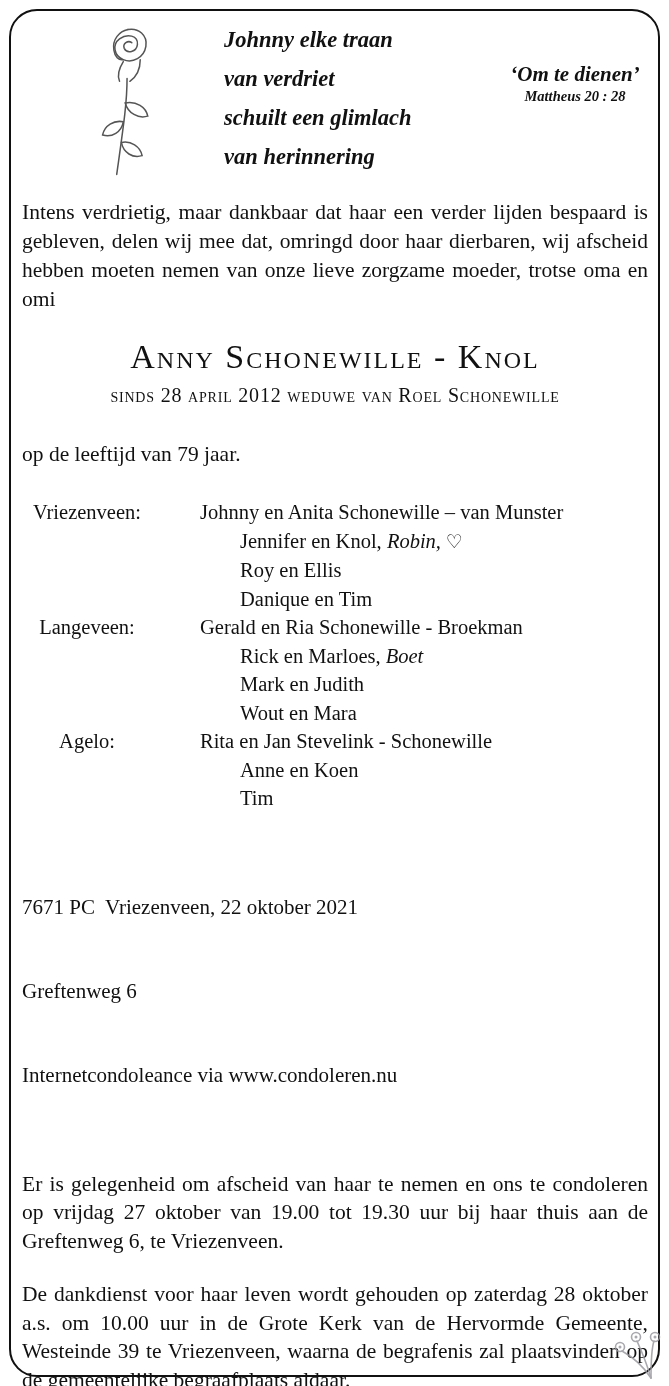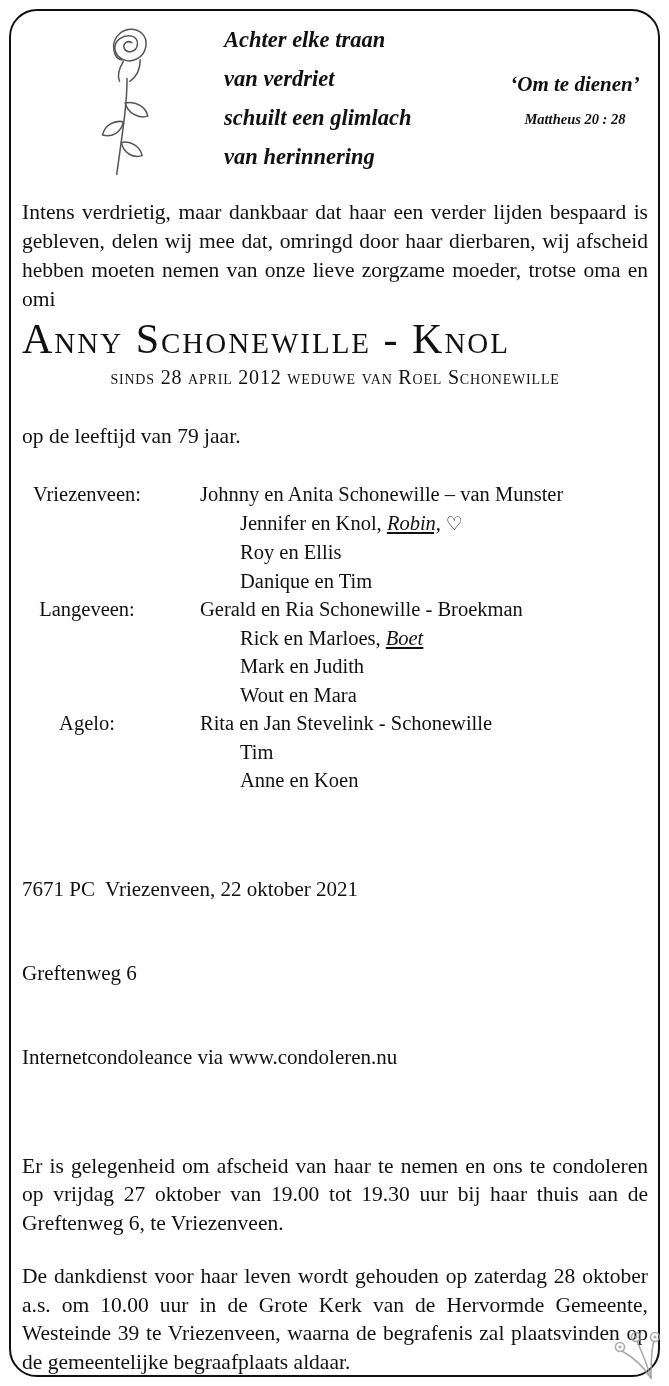--- a/index.html
+++ b/index.html
@@ -26,52 +26,53 @@
   .rose { position:absolute; left:60px; top:2px; width:92px; height:160px; }
   .poem {
     position:absolute; left:202px; top:0;
     font-size:22.5px; font-weight:700; font-style:italic;
     line-height:39px;
   }
   .motto {
     position:absolute; left:462px; top:42px; width:182px;
     text-align:center;
   }
-  .motto-quote { font-size:21px; font-weight:700; font-style:italic;margin-top:10px; }
-  .motto-source { font-size:14.5px; font-weight:700; font-style:italic; margin-top:14px; }
+  .motto-quote { font-size:21px; font-weight:700; font-style:italic; }
+  .motto-source { font-size:14.5px; font-weight:700; font-style:italic; margin-top:1px; }
 
   
   .announce {
     margin-top:6px;
     font-size:21.5px; line-height:29px;
     text-align:justify;
   }
   .name {
-    text-align:left;
+    margin-top:18px;
+    text-align:center;
     font-variant:small-caps;
-    font-size:42px;
+    font-size:34px;
     letter-spacing:2px;
     line-height:50px;
   }
   .widow {
     margin-top:0;
     text-align:center;
     font-variant:small-caps;
     font-size:20px;
     letter-spacing:0.8px;
     line-height:26px;
   }
   .age { margin-top:32px; font-size:21.5px; line-height:28px;font-family:Liberation Serif, serif; }
 
   .family { margin-top:30px; font-size:20.5px; line-height:28.5px; }
   .fam-row { display:flex; }
   .fam-place { flex:0 0 130px; text-align:center; }
   .fam-names { margin-left:48px; }
   .fam-names.indent { margin-left:88px; }
-  .it { font-style:italic;text-decoration:underline; }
+  .it { font-style:italic; }
   .heart { font-size:19px; }
 
   .address { margin-top:24px; font-size:21px; line-height:28px; white-space:pre-wrap; }
 
   .para {
     margin-top:25px;
     font-size:21.5px; line-height:28.5px;
     text-align:justify;
   }
 
@@ -96,21 +97,21 @@
         <path d="M40 42 C35 50 33 56 36 63"></path>
         <path d="M58 40 C58 50 54 58 47 63"></path>
         <path d="M44 60 C44 86 40 112 33 162"></path>
         <path d="M42 86 C54 84 64 90 66 100 C56 103 45 97 42 86 Z"></path>
         <path d="M40 106 C30 104 20 110 18 120 C28 123 38 117 40 106 Z"></path>
         <path d="M38 128 C48 126 58 132 60 142 C50 145 40 139 38 128 Z"></path>
       </g>
     </svg>
 
     <div class="poem">
-      <div>Achter elke traan</div>
+      <div>Johnny elke traan</div>
       <div>van verdriet</div>
       <div>schuilt een glimlach</div>
       <div>van herinnering</div>
     </div>
 
     <div class="motto">
       <div class="motto-quote">‘Om te dienen’</div>
       <div class="motto-source">Mattheus 20 : 28</div>
     </div>
   </div>
@@ -156,25 +157,25 @@
       <div class="fam-place"></div>
       <div class="fam-names indent">Wout en Mara</div>
     </div>
 
     <div class="fam-row">
       <div class="fam-place">Agelo:</div>
       <div class="fam-names">Rita en Jan Stevelink - Schonewille</div>
     </div>
     <div class="fam-row">
       <div class="fam-place"></div>
+      <div class="fam-names indent">Anne en Koen</div>
+    </div>
+    <div class="fam-row">
+      <div class="fam-place"></div>
       <div class="fam-names indent">Tim</div>
-    </div>
-    <div class="fam-row">
-      <div class="fam-place"></div>
-      <div class="fam-names indent">Anne en Koen</div>
     </div>
 
   </div>
 
   <div class="address">
     <div>7671 PC  Vriezenveen, 22 oktober 2021</div>
     <div>Greftenweg 6</div>
     <div>Internetcondoleance via www.condoleren.nu</div>
   </div>
 

